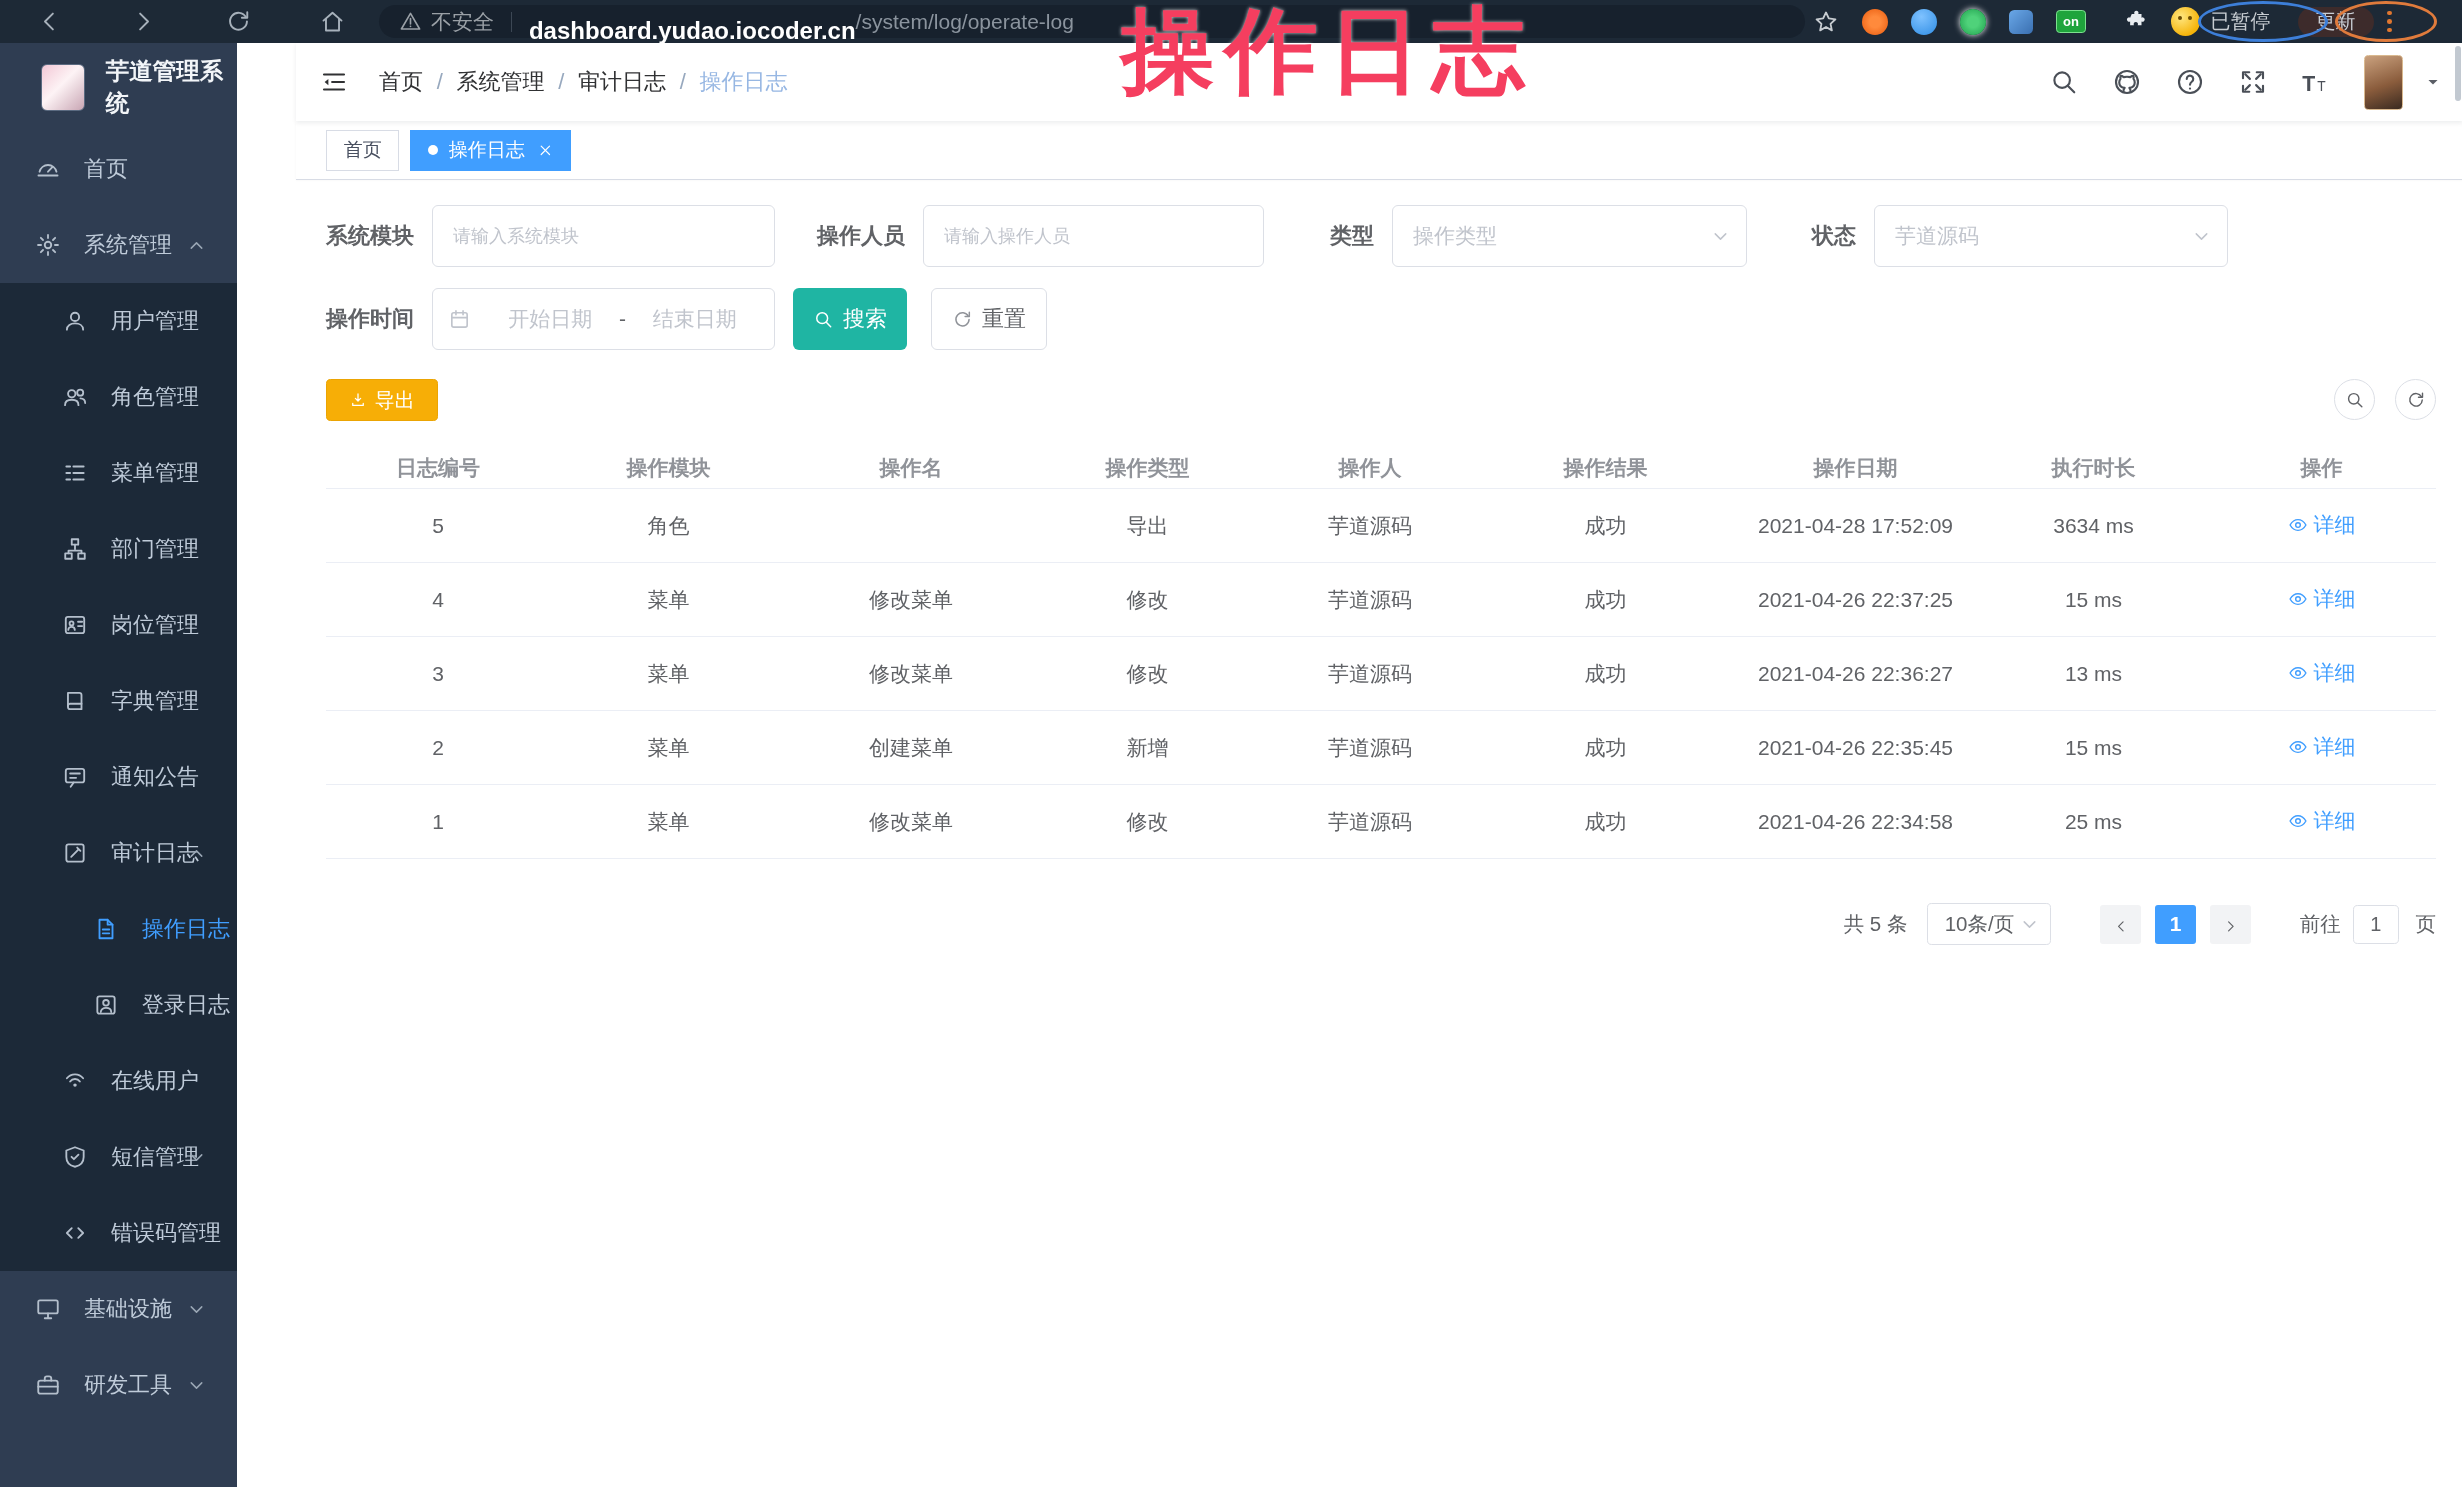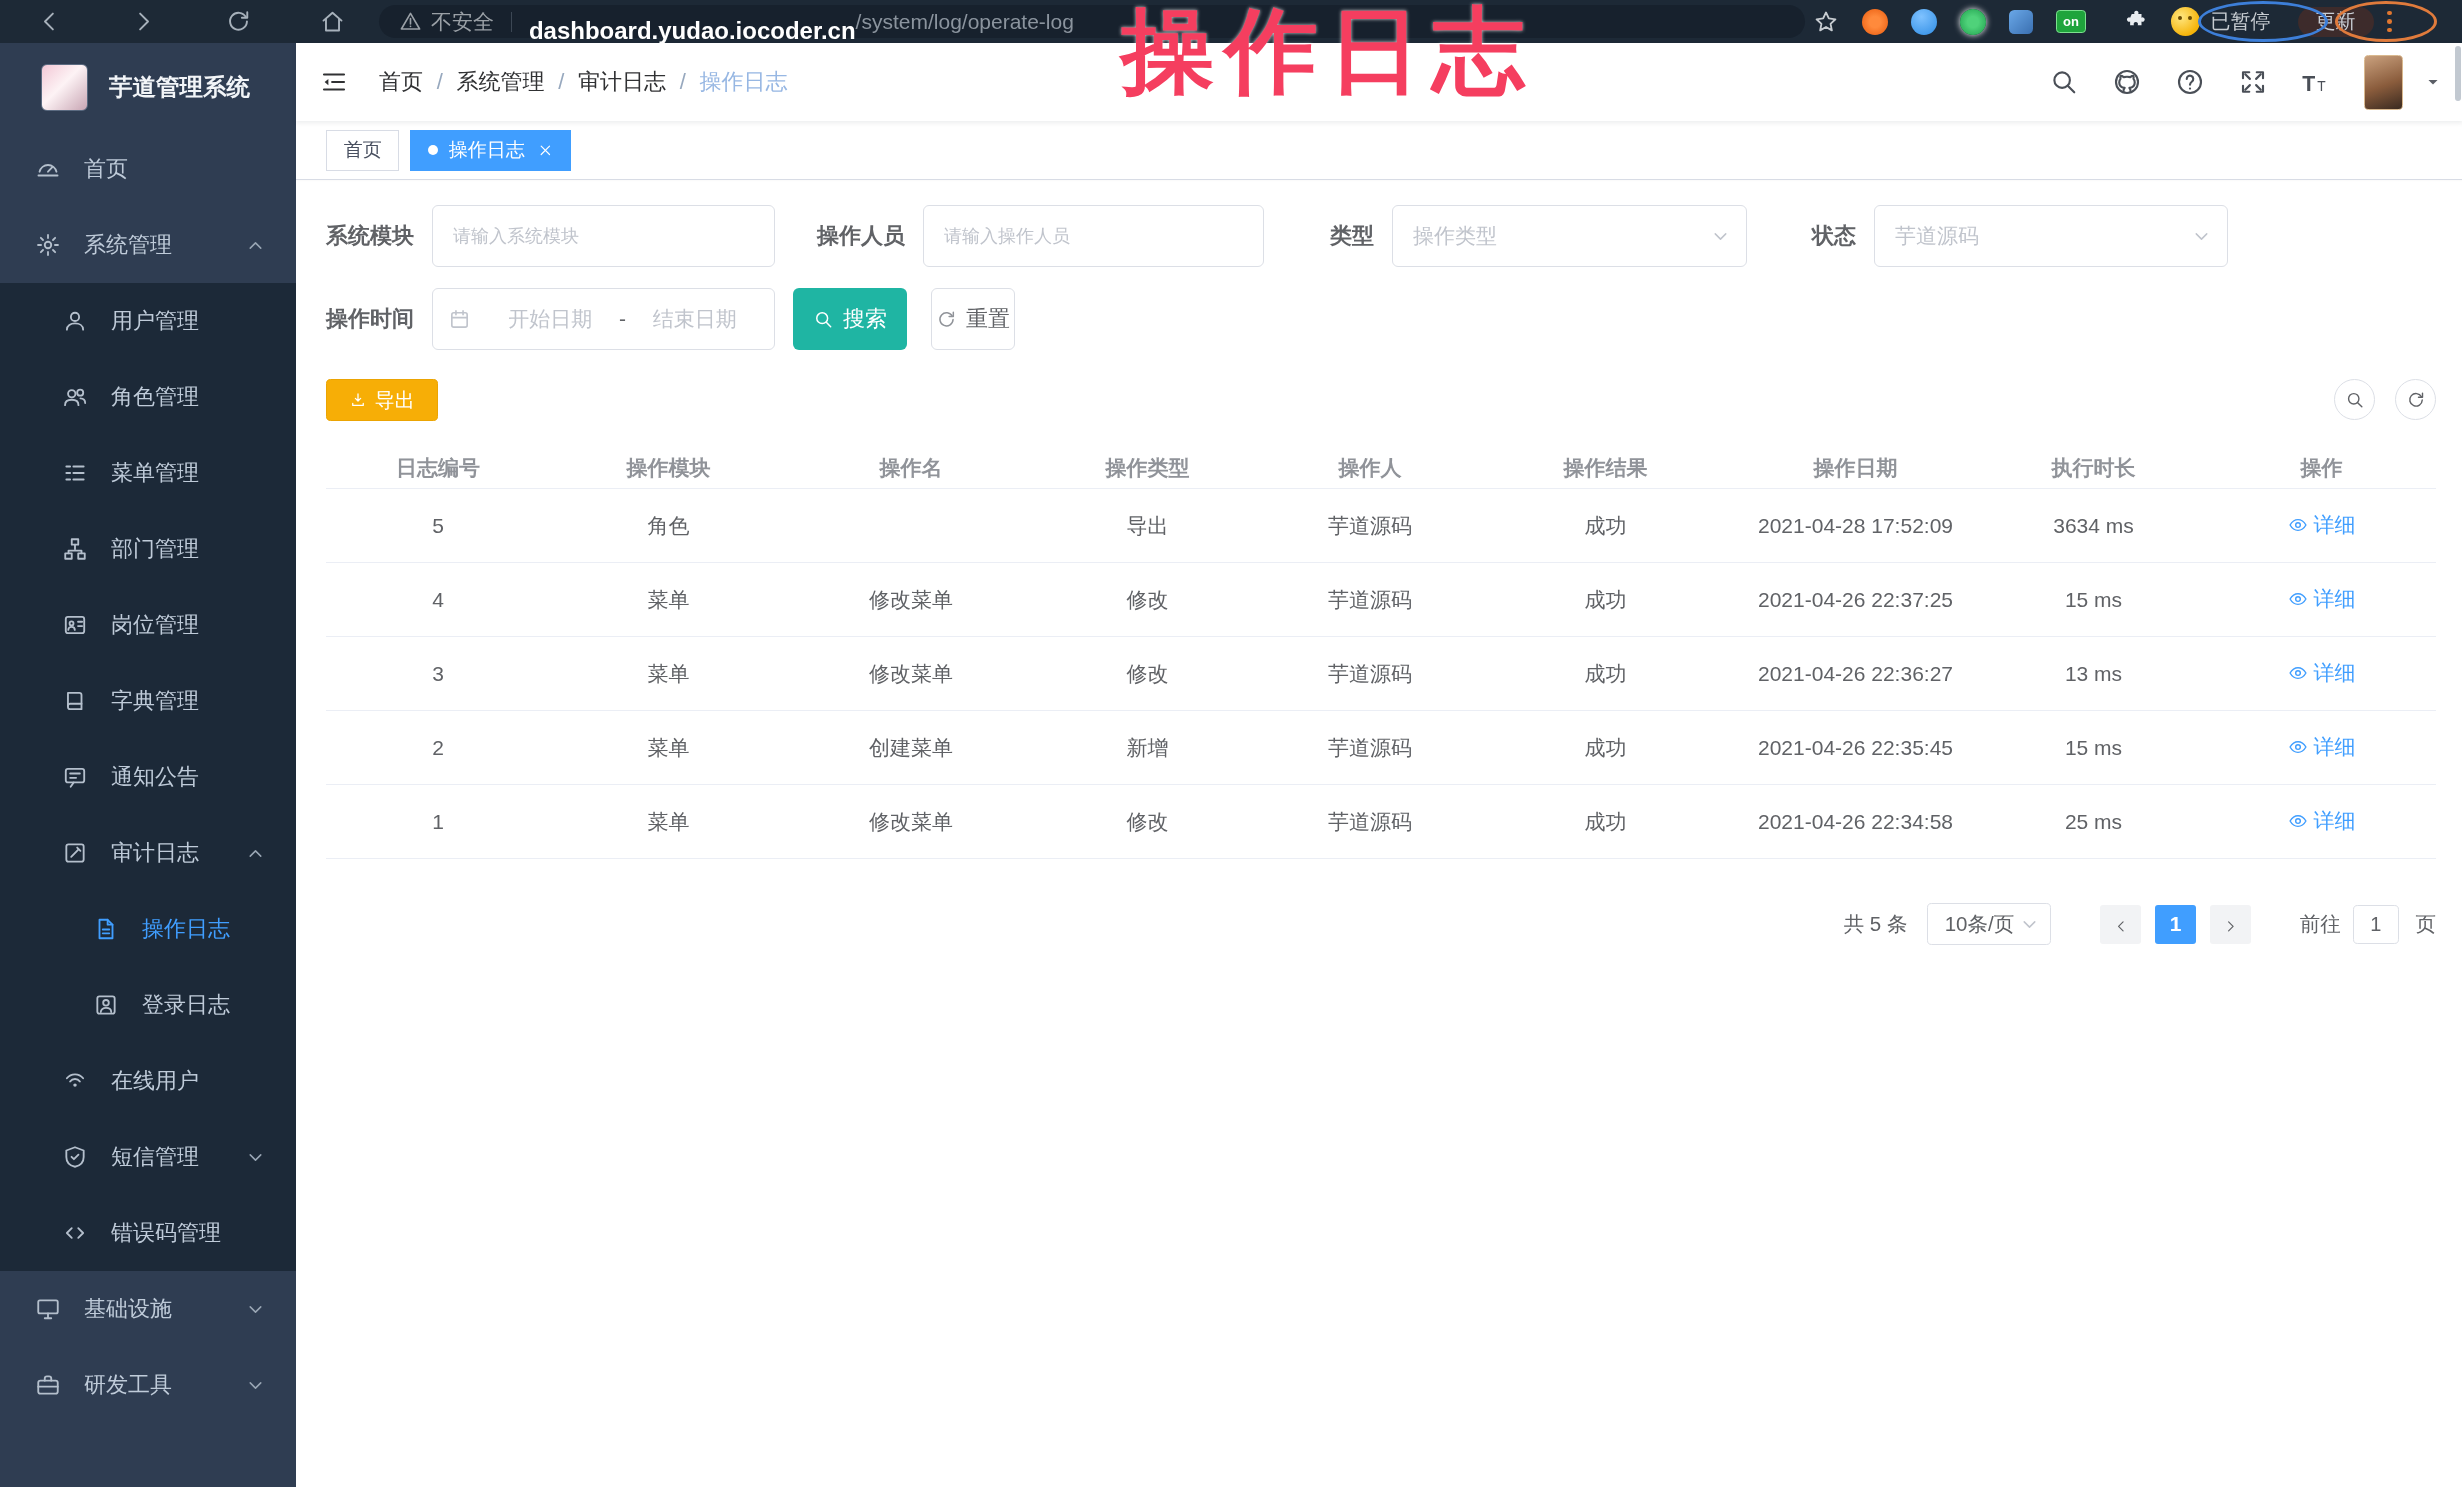--- a/index.html
+++ b/index.html
@@ -27,21 +27,21 @@
   .update-pill { height:30px; padding:0 18px; border-radius:15px; background:#3d2b2b; color:#c9ced4; font-size:20px; display:flex; align-items:center; margin-right:13.7px; }
   .kebab { display:flex; flex-direction:column; gap:3.8px; margin-right:7.6px; }
   .kebab i { width:4.6px; height:4.6px; border-radius:50%; background:#e0762f; }
   
   .ann-oval { position:absolute; border-radius:50%; z-index:60; pointer-events:none; }
   .ann-blue { left:2198px; top:0.8px; width:130px; height:41px; border:3.8px solid #3d7fd9; }
   .ann-orange { left:2335px; top:0.8px; width:102px; height:41px; border:3.8px solid #e07b3c; }
   .ann-title { position:absolute; left:1121px; top:-10.6px; z-index:70; font-size:93px; font-weight:700; letter-spacing:10.6px; color:#f53e5f; text-shadow:0 0 3.8px rgba(255,255,255,.85); pointer-events:none; }
 
   
-  .sidebar { position:absolute; left:0; top:43px; width:296px; height:1444px; background:#2f3d52; color:#bfcbd9; }
+  .sidebar { position:absolute; left:0; top:43px; width:237px; height:1444px; background:#2f3d52; color:#bfcbd9; }
   .logo-row { height:88px; display:flex; align-items:center; padding-left:41px; }
   .logo-img { width:47px; height:47px; border-radius:6px; background:linear-gradient(135deg,#f3c8d6 0%,#fdf3f5 45%,#c9a6b4 100%); border:0.8px solid #5a6a80; }
   .logo-title { margin-left:21px; font-size:23.5px; font-weight:700; color:#f2f5f8; }
   .side-item { position:relative; height:76px; display:flex; align-items:center; font-size:22px; cursor:pointer; }
   .side-item .s-ico { width:26px; height:26px; color:#b4bfcc; margin-right:23px; flex:none; }
   .lvl1 { padding-left:35px; }
   .lvl2 { padding-left:62px; }
   .lvl3 { padding-left:93px; }
   .submenu-dark { background:#1c2938; }
   .side-caret { position:absolute; right:30px; width:21px; height:21px; color:#9aa7b5; }
@@ -74,21 +74,21 @@
   .f-input input { border:none; outline:none; width:100%; font-size:18px; color:#606266; font-family:inherit; }
   .f-input input::placeholder { color:#c0c4cc; }
   .f-select { position:relative; height:62px; border:0.8px solid #dcdfe6; border-radius:6px; display:flex; align-items:center; padding:0 20px; color:#c0c4cc; font-size:21px; cursor:pointer; }
   .sel-caret { position:absolute; right:15px; width:21px; height:21px; color:#c0c4cc; }
   .date-range { width:343px; height:62px; border:0.8px solid #dcdfe6; border-radius:6px; display:flex; align-items:center; padding:0 15px; color:#c0c4cc; font-size:21px; }
   .cal-ico { width:23px; height:23px; color:#c0c4cc; margin-right:15px; flex:none; }
   .dr-start,.dr-end { flex:1; text-align:center; }
   .dr-sep { color:#606266; margin:0 4.6px; }
   .btn { display:flex; align-items:center; justify-content:center; border-radius:6px; cursor:pointer; white-space:nowrap; }
   .btn-search { width:114px; height:62px; background:#1fb5a3; color:#fff; font-size:22px; margin-left:18px; }
-  .btn-reset { width:84px; height:62px; background:#fff; border:0.8px solid #dcdfe6; color:#606266; font-size:22px; margin-left:24px; }
+  .btn-reset { width:116px; height:62px; background:#fff; border:0.8px solid #dcdfe6; color:#606266; font-size:22px; margin-left:24px; }
   .btn .bi { width:21px; height:21px; margin-right:9px; }
   .btn-reset .bi { color:#909399; }
 
   .toolbar-row { display:flex; align-items:center; margin-top:29px; position:relative; }
   .btn-export { width:112px; height:42px; background:#f7ae06; border:0.8px solid #eba403; color:#fff; font-size:20px; border-radius:4.6px; }
   .btn-export .bi { width:18px; height:18px; margin-right:7.6px; }
   .tool-circles { position:absolute; right:0; top:0; display:flex; }
   .circle-btn { width:41px; height:41px; border:0.8px solid #dcdfe6; border-radius:50%; background:#fff; color:#606266; display:flex; align-items:center; justify-content:center; margin-left:20px; cursor:pointer; }
   .circle-btn .bi { width:20px; height:20px; }
 

